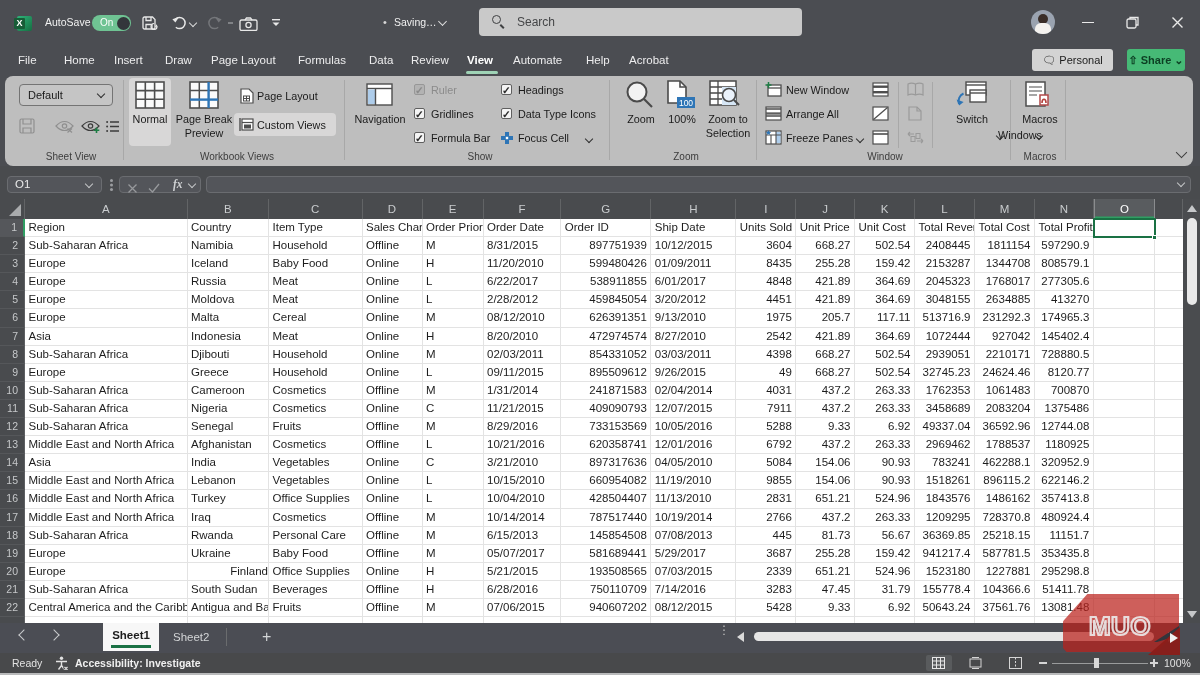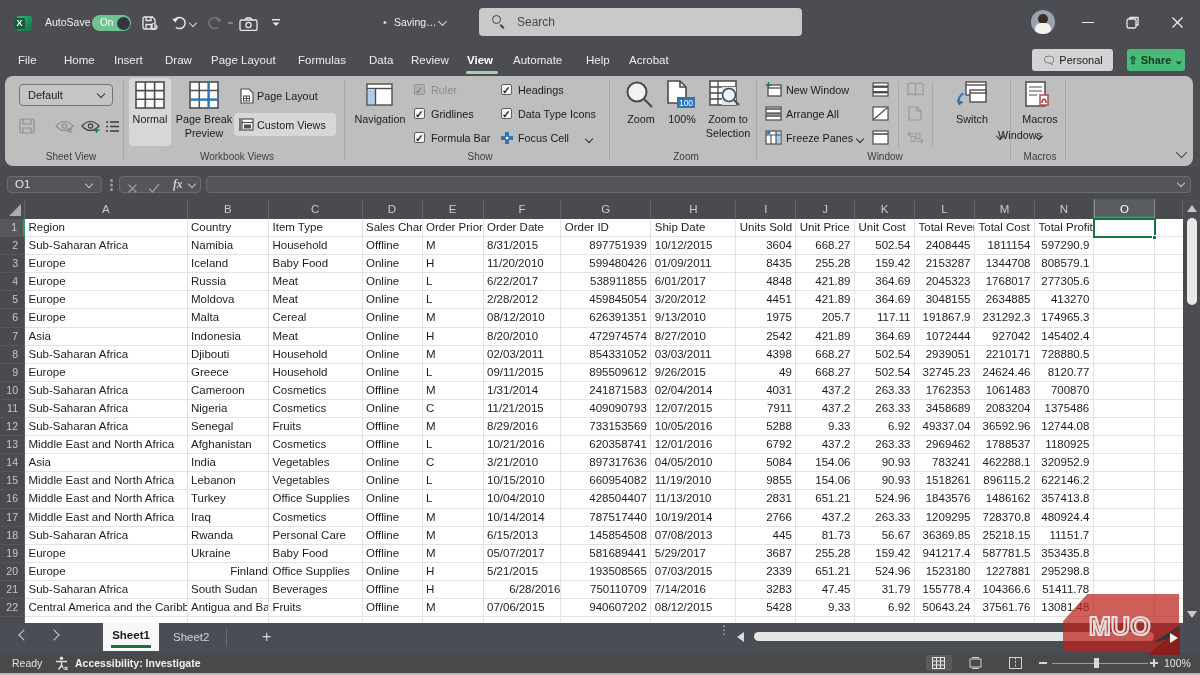--- a/index.html
+++ b/index.html
@@ -483,21 +483,21 @@
       <div class="c" style="width:81.5px;">Malta</div>
       <div class="c" style="width:93.5px;">Cereal</div>
       <div class="c" style="width:60px;">Online</div>
       <div class="c" style="width:61px;">M</div>
       <div class="c" style="width:77.8px;">08/12/2010</div>
       <div class="c r" style="width:90px;">626391351</div>
       <div class="c" style="width:85px;">9/13/2010</div>
       <div class="c r" style="width:60px;">1975</div>
       <div class="c r" style="width:58.7px;">205.7</div>
       <div class="c r" style="width:60px;">117.11</div>
-      <div class="c r" style="width:60px;">191867.9</div>
+      <div class="c r" style="width:60px;">513716.9</div>
       <div class="c r" style="width:60px;">231292.3</div>
       <div class="c r" style="width:58.8px;">174965.3</div>
       <div class="c" style="width:61.2px;"></div>
       <div class="c" style="width:28px;border-right:none;"></div>
     </div>
     <div class="grow">
       <div class="rh" style="width:25px;">7</div>
       <div class="c" style="width:162.5px;">Asia</div>
       <div class="c" style="width:81.5px;">Indonesia</div>
       <div class="c" style="width:93.5px;">Meat</div>
@@ -762,21 +762,21 @@
       <div class="c" style="width:61.2px;"></div>
       <div class="c" style="width:28px;border-right:none;"></div>
     </div>
     <div class="grow">
       <div class="rh" style="width:25px;">21</div>
       <div class="c" style="width:162.5px;">Sub-Saharan Africa</div>
       <div class="c" style="width:81.5px;">South Sudan</div>
       <div class="c" style="width:93.5px;">Beverages</div>
       <div class="c" style="width:60px;">Offline</div>
       <div class="c" style="width:61px;">H</div>
-      <div class="c" style="width:77.8px;text-align:right;">6/28/2016</div>
+      <div class="c" style="width:77.8px;">6/28/2016</div>
       <div class="c r" style="width:90px;">750110709</div>
       <div class="c" style="width:85px;">7/14/2016</div>
       <div class="c r" style="width:60px;">3283</div>
       <div class="c r" style="width:58.7px;">47.45</div>
       <div class="c r" style="width:60px;">31.79</div>
       <div class="c r" style="width:60px;">155778.4</div>
       <div class="c r" style="width:60px;">104366.6</div>
       <div class="c r" style="width:58.8px;">51411.78</div>
       <div class="c" style="width:61.2px;"></div>
       <div class="c" style="width:28px;border-right:none;"></div>

